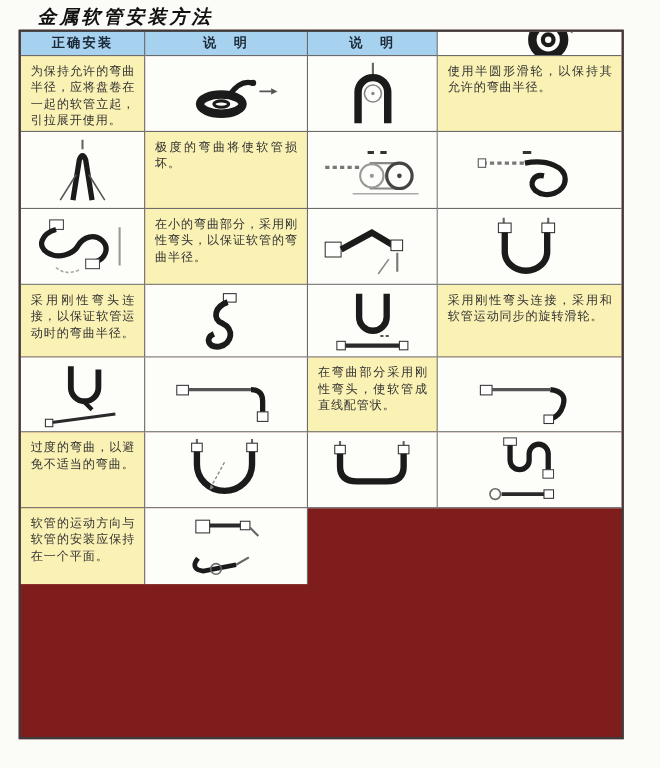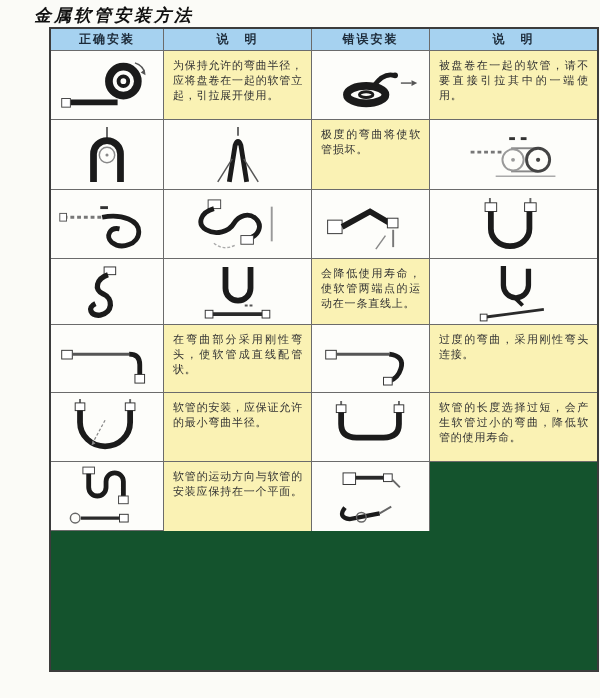--- a/index.html
+++ b/index.html
@@ -10,26 +10,26 @@
     position:relative;
     overflow:hidden;
   }
   .title {
     position:absolute; left:34px; top:4px;
     font-family:"DejaVu Serif","Liberation Serif",serif;
     font-style:italic; font-weight:bold;
     font-size:17px; color:#111; letter-spacing:3px;
   }
   .grid {
-    position:absolute; left:49px; top:27px; width:550px;
+    position:absolute; left:17px; top:27px; width:550px;
     border:2px solid #3c3c3c;
     display:grid;
     grid-template-columns:113px 148px 118px 1fr;
     grid-template-rows:22px 69px 70px 69px 66px 68px 69px 69px 68px 71px;
-    background:#14532d;
+    background:#7f1d1d;
   }
   .cell {
     border-right:1px solid #6b6b6b;
     border-bottom:1px solid #6b6b6b;
     overflow:hidden;
   }
   .cell:nth-child(4n) { border-right:none; }
   .head {
     background:#a6d2f0;
     display:flex; align-items:center; justify-content:center;
@@ -53,21 +53,20 @@
 </head>
 <body>
 
 <div>
   <div class="title">金属软管安装方法</div>
 
   <div class="grid">
 
     <div class="cell head">正确安装</div>
     <div class="cell head">说　明</div>
-    <div class="cell head">错误安装</div>
     <div class="cell head">说　明</div>
 
     <div class="cell imgcell">
       <svg width="106" height="62" viewBox="0 0 110 62">
         <circle cx="72" cy="27" r="15" fill="none" stroke="#1b1b1b" stroke-width="8"></circle>
         <circle cx="72" cy="27" r="5" fill="none" stroke="#1b1b1b" stroke-width="4"></circle>
         <line x1="16" y1="49" x2="66" y2="49" stroke="#1b1b1b" stroke-width="6"></line>
         <rect x="8" y="45" width="9" height="9" fill="#fff" stroke="#444"></rect>
         <path d="M84,8 q9,3 10,11" stroke="#555" fill="none" stroke-width="1.5"></path>
         <path d="M94,15 l1,6 -5,-3 z" fill="#555"></path>
@@ -77,30 +76,30 @@
     <div class="cell imgcell">
       <svg width="106" height="62" viewBox="0 0 110 62">
         <ellipse cx="50" cy="41" rx="20" ry="9" fill="none" stroke="#1b1b1b" stroke-width="8"></ellipse>
         <ellipse cx="50" cy="41" rx="7" ry="3" fill="none" stroke="#1b1b1b" stroke-width="3"></ellipse>
         <path d="M58,32 Q68,18 79,21" fill="none" stroke="#1b1b1b" stroke-width="5"></path>
         <circle cx="80" cy="21" r="3" fill="#1b1b1b"></circle>
         <line x1="86" y1="29" x2="97" y2="29" stroke="#555" stroke-width="1.5"></line>
         <path d="M97,26 l6,3 -6,3 z" fill="#555"></path>
       </svg>
     </div>
-    <div class="cell desc">被盘卷在一起的软管，请不要直接引拉其中的一端使用。</div>
 
     <div class="cell imgcell">
       <svg width="106" height="64" viewBox="0 0 110 64">
         <line x1="55" y1="3" x2="55" y2="15" stroke="#666" stroke-width="2"></line>
         <path d="M41,60 V31 A14,14 0 0 1 69,31 V60" fill="none" stroke="#1b1b1b" stroke-width="7"></path>
         <circle cx="55" cy="32" r="8" fill="#fdfdfa" stroke="#888" stroke-width="1.5"></circle>
         <circle cx="55" cy="32" r="1.6" fill="#888"></circle>
       </svg>
     </div>
+    <div class="cell desc">使用半圆形滑轮，以保持其允许的弯曲半径。</div>
     <div class="cell imgcell">
       <svg width="106" height="64" viewBox="0 0 110 64">
         <line x1="55" y1="3" x2="55" y2="12" stroke="#666" stroke-width="2"></line>
         <path d="M46,60 L52,22 Q55,14 58,22 L64,60" fill="none" stroke="#1b1b1b" stroke-width="5"></path>
         <line x1="34" y1="60" x2="49" y2="36" stroke="#555" stroke-width="1.5"></line>
         <line x1="76" y1="60" x2="61" y2="36" stroke="#555" stroke-width="1.5"></line>
       </svg>
     </div>
     <div class="cell desc">极度的弯曲将使软管损坏。</div>
 
@@ -129,56 +128,58 @@
 
     <div class="cell imgcell">
       <svg width="106" height="60" viewBox="0 0 110 60">
         <rect x="24" y="5" width="13" height="9" fill="#fff" stroke="#444"></rect>
         <path d="M30,14 C16,18 12,30 22,36 C32,42 46,38 51,29 C56,21 66,18 73,24 C81,31 77,42 66,45" fill="none" stroke="#1b1b1b" stroke-width="5"></path>
         <rect x="58" y="42" width="13" height="9" fill="#fff" stroke="#444"></rect>
         <line x1="90" y1="12" x2="90" y2="48" stroke="#999" stroke-width="2"></line>
         <path d="M30,50 q10,8 22,2" fill="none" stroke="#aaa" stroke-width="1.5" stroke-dasharray="3 2"></path>
       </svg>
     </div>
+    <div class="cell desc">在小的弯曲部分，采用刚性弯头，以保证软管的弯曲半径。</div>
     <div class="cell imgcell">
       <svg width="106" height="60" viewBox="0 0 110 60">
         <rect x="10" y="26" width="15" height="14" fill="#fff" stroke="#333"></rect>
         <path d="M25,33 L54,17 L76,30" fill="none" stroke="#1b1b1b" stroke-width="6"></path>
         <rect x="72" y="24" width="11" height="10" fill="#fff" stroke="#333"></rect>
         <line x1="78" y1="36" x2="78" y2="54" stroke="#777" stroke-width="2"></line>
         <line x1="70" y1="42" x2="60" y2="56" stroke="#888" stroke-width="1.5"></line>
       </svg>
     </div>
 
     <div class="cell imgcell">
       <svg width="106" height="62" viewBox="0 0 110 62">
         <line x1="30" y1="4" x2="30" y2="10" stroke="#666" stroke-width="2"></line>
         <line x1="72" y1="4" x2="72" y2="10" stroke="#666" stroke-width="2"></line>
         <rect x="25" y="9" width="12" height="9" fill="#fff" stroke="#333"></rect>
         <rect x="66" y="9" width="12" height="9" fill="#fff" stroke="#333"></rect>
         <path d="M31,18 V36 A20,18 0 0 0 71,36 V18" fill="none" stroke="#1b1b1b" stroke-width="6"></path>
       </svg>
     </div>
+    <div class="cell desc">采用刚性弯头连接，以保证软管运动时的弯曲半径。</div>
     <div class="cell imgcell">
       <svg width="106" height="62" viewBox="0 0 110 62">
         <rect x="52" y="5" width="12" height="8" fill="#fff" stroke="#333"></rect>
         <path d="M56,13 C44,17 41,29 51,33 C62,38 61,52 48,55 C38,56 34,47 43,43" fill="none" stroke="#1b1b1b" stroke-width="5.5"></path>
       </svg>
     </div>
 
     <div class="cell imgcell">
       <svg width="106" height="64" viewBox="0 0 110 64">
         <path d="M42,6 V28 A13,13 0 0 0 68,28 V6" fill="none" stroke="#1b1b1b" stroke-width="6"></path>
         <line x1="62" y1="46" x2="70" y2="46" stroke="#555" stroke-width="2" stroke-dasharray="3 2"></line>
         <line x1="28" y1="55" x2="80" y2="55" stroke="#2a2a2a" stroke-width="4"></line>
         <rect x="21" y="51" width="8" height="8" fill="#fff" stroke="#333"></rect>
         <rect x="80" y="51" width="8" height="8" fill="#fff" stroke="#333"></rect>
       </svg>
     </div>
-    <div class="cell desc">会降低使用寿命，使软管两端点的运动在一条直线上。</div>
+    <div class="cell desc">采用刚性弯头连接，采用和软管运动同步的旋转滑轮。</div>
     <div class="cell imgcell">
       <svg width="106" height="64" viewBox="0 0 110 64">
         <path d="M44,5 V25 A13,13 0 0 0 70,25 V8" fill="none" stroke="#1b1b1b" stroke-width="5.5"></path>
         <path d="M56,38 l8,8" stroke="#1b1b1b" stroke-width="4"></path>
         <line x1="26" y1="58" x2="86" y2="50" stroke="#2a2a2a" stroke-width="3"></line>
         <rect x="20" y="55" width="7" height="7" fill="#fff" stroke="#333"></rect>
       </svg>
     </div>
 
     <div class="cell imgcell">
@@ -191,44 +192,42 @@
     </div>
     <div class="cell desc">在弯曲部分采用刚性弯头，使软管成直线配管状。</div>
     <div class="cell imgcell">
       <svg width="106" height="62" viewBox="0 0 110 62">
         <rect x="8" y="22" width="11" height="9" fill="#fff" stroke="#333"></rect>
         <line x1="19" y1="26" x2="74" y2="26" stroke="#555" stroke-width="3"></line>
         <path d="M74,26 Q90,28 86,41 Q83,51 74,54" fill="none" stroke="#1b1b1b" stroke-width="5"></path>
         <rect x="68" y="50" width="9" height="8" fill="#fff" stroke="#333"></rect>
       </svg>
     </div>
-    <div class="cell desc">过度的弯曲，采用刚性弯头连接。</div>
+    <div class="cell desc">过度的弯曲，以避免不适当的弯曲。</div>
 
     <div class="cell imgcell">
       <svg width="106" height="62" viewBox="0 0 110 62">
         <line x1="27" y1="2" x2="27" y2="7" stroke="#666" stroke-width="2"></line>
         <line x1="79" y1="2" x2="79" y2="7" stroke="#666" stroke-width="2"></line>
         <rect x="22" y="6" width="10" height="8" fill="#fff" stroke="#333"></rect>
         <rect x="74" y="6" width="10" height="8" fill="#fff" stroke="#333"></rect>
         <path d="M27,14 V26 A26,25 0 0 0 79,26 V14" fill="none" stroke="#1b1b1b" stroke-width="6"></path>
         <line x1="53" y1="24" x2="41" y2="46" stroke="#888" stroke-width="1.3" stroke-dasharray="3 2"></line>
         <path d="M43,48 l-4,2 1,-5 z" fill="#888"></path>
       </svg>
     </div>
-    <div class="cell desc">软管的安装，应保证允许的最小弯曲半径。</div>
     <div class="cell imgcell">
       <svg width="106" height="62" viewBox="0 0 110 62">
         <line x1="24" y1="4" x2="24" y2="9" stroke="#666" stroke-width="2"></line>
         <line x1="84" y1="4" x2="84" y2="9" stroke="#666" stroke-width="2"></line>
         <rect x="19" y="8" width="10" height="8" fill="#fff" stroke="#333"></rect>
         <rect x="79" y="8" width="10" height="8" fill="#fff" stroke="#333"></rect>
         <path d="M24,16 V28 Q24,42 40,42 H68 Q84,42 84,28 V16" fill="none" stroke="#1b1b1b" stroke-width="6"></path>
       </svg>
     </div>
-    <div class="cell desc">软管的长度选择过短，会产生软管过小的弯曲，降低软管的使用寿命。</div>
 
     <div class="cell imgcell">
       <svg width="106" height="66" viewBox="0 0 110 66">
         <rect x="30" y="3" width="12" height="7" fill="#fff" stroke="#444"></rect>
         <path d="M36,10 V24 A9,9 0 0 0 54,24 V18 A9,9 0 0 1 72,18 V34" fill="none" stroke="#1b1b1b" stroke-width="5"></path>
         <rect x="67" y="33" width="10" height="8" fill="#fff" stroke="#444"></rect>
         <circle cx="22" cy="56" r="5" fill="none" stroke="#666" stroke-width="1.5"></circle>
         <line x1="28" y1="56" x2="70" y2="56" stroke="#2a2a2a" stroke-width="3.5"></line>
         <rect x="68" y="52" width="9" height="8" fill="#fff" stroke="#333"></rect>
       </svg>

